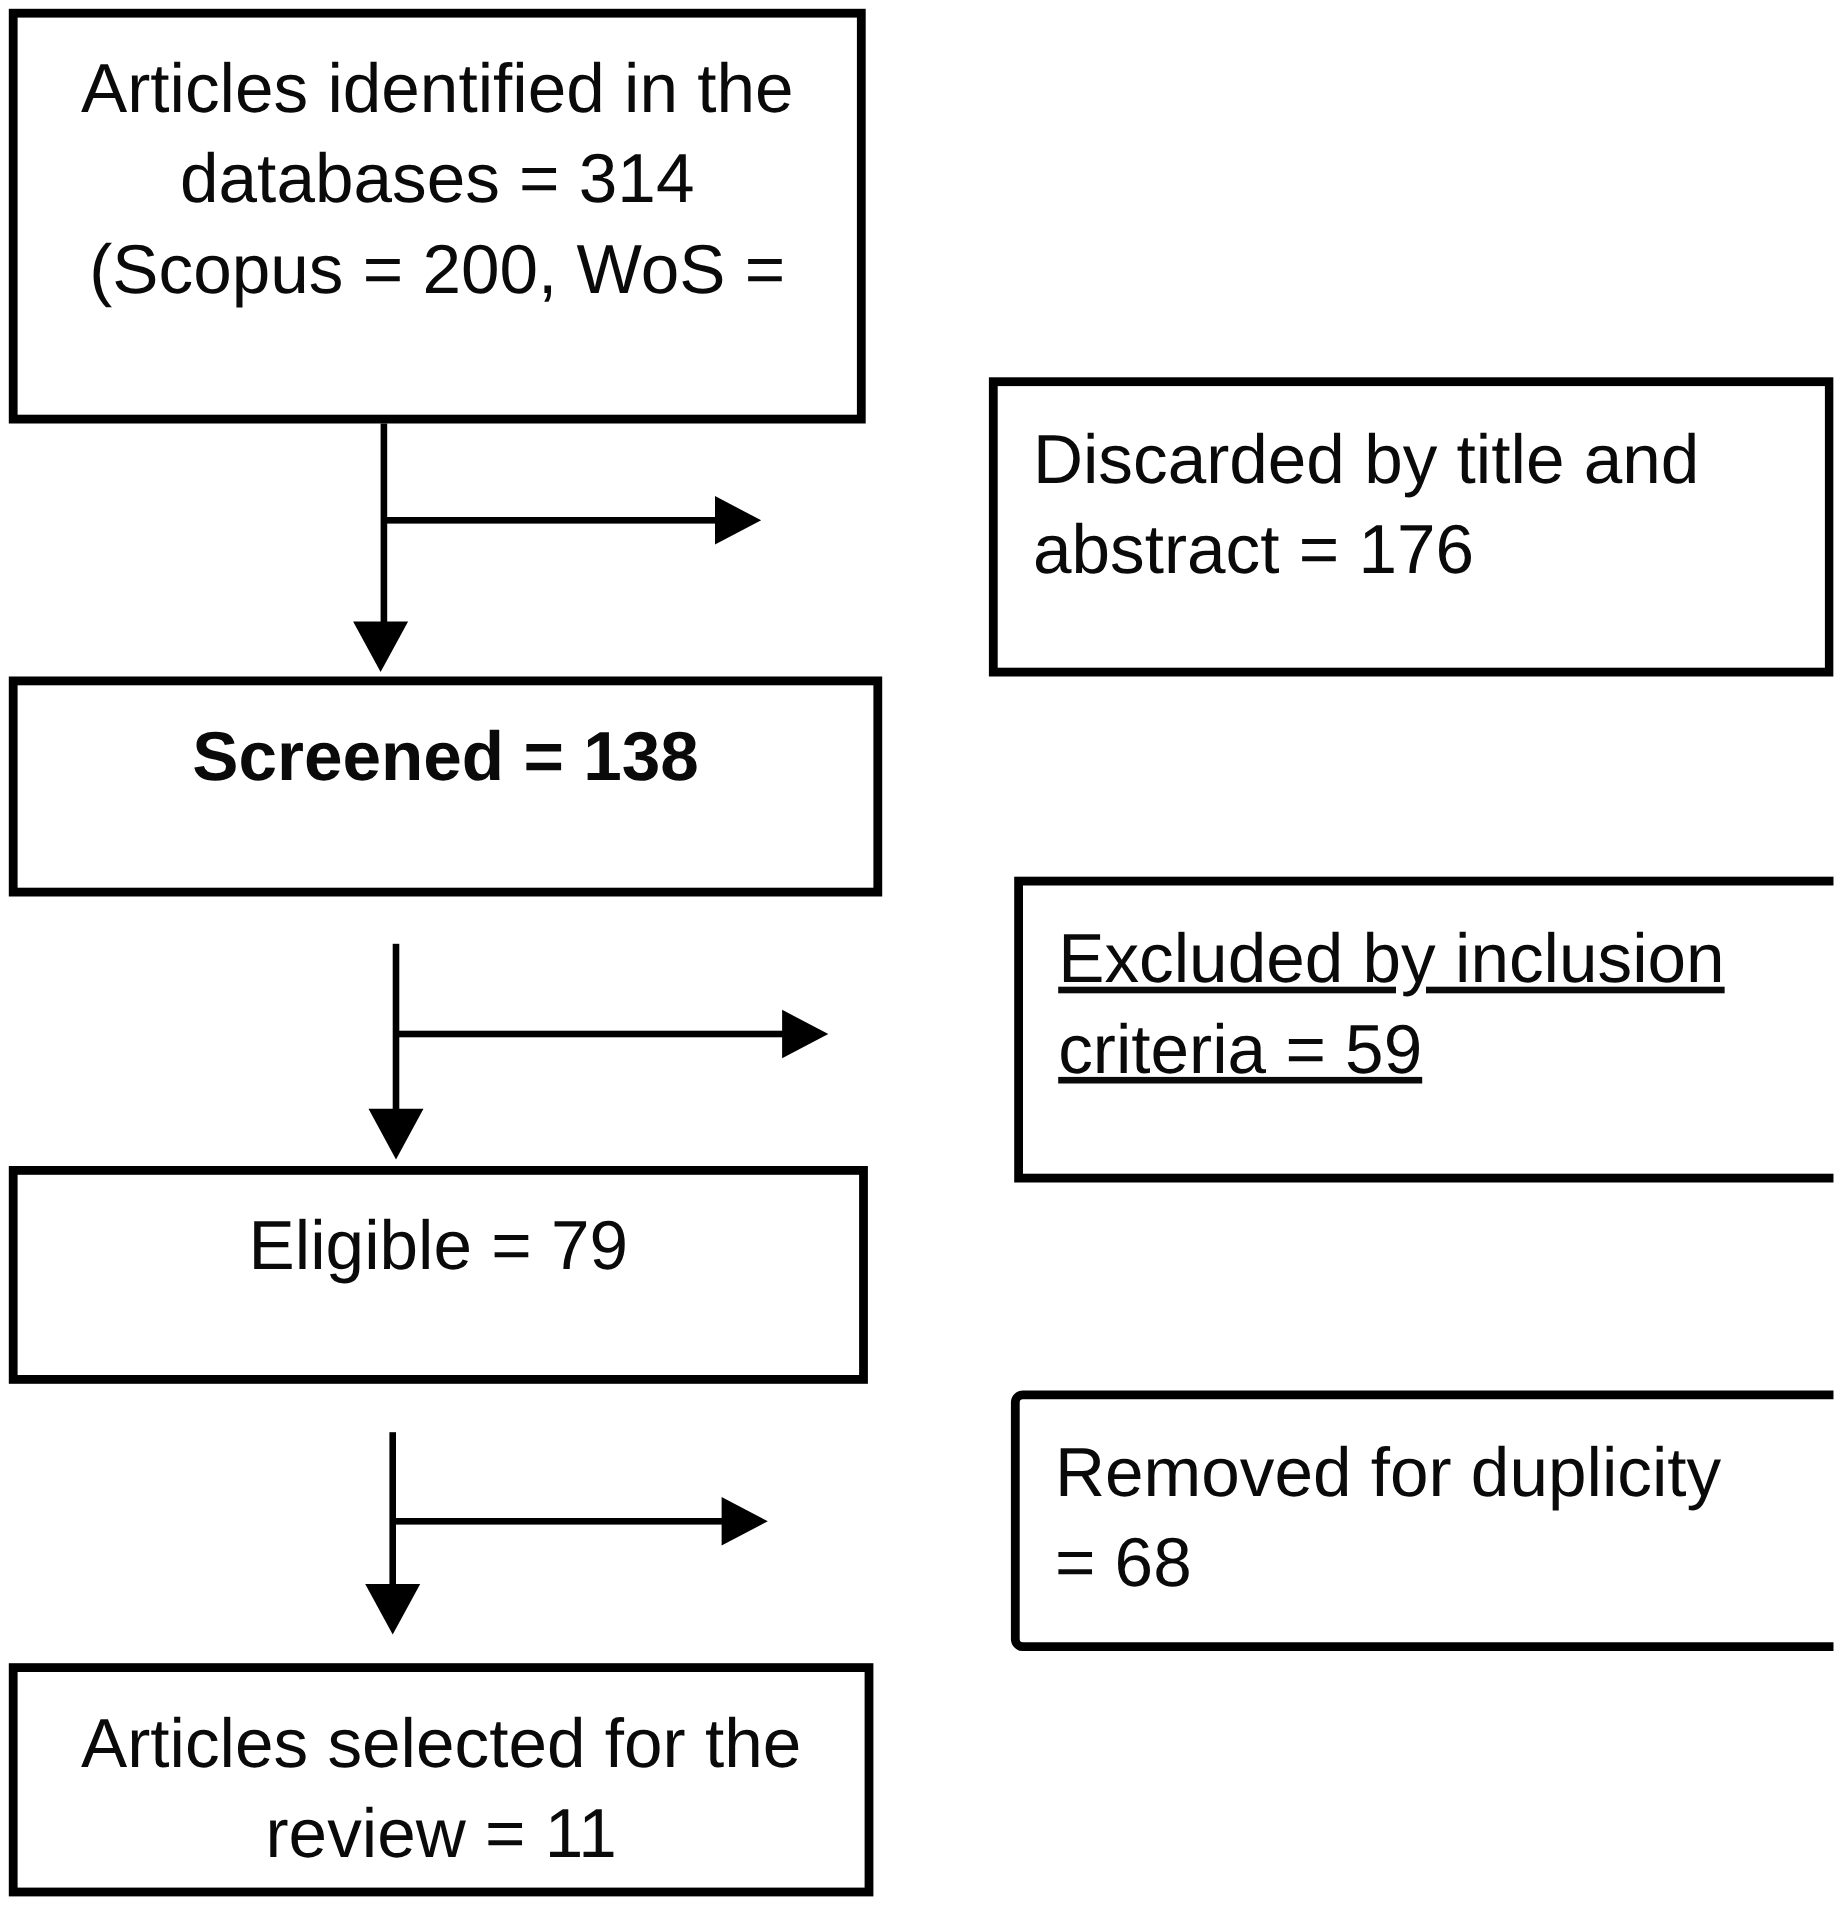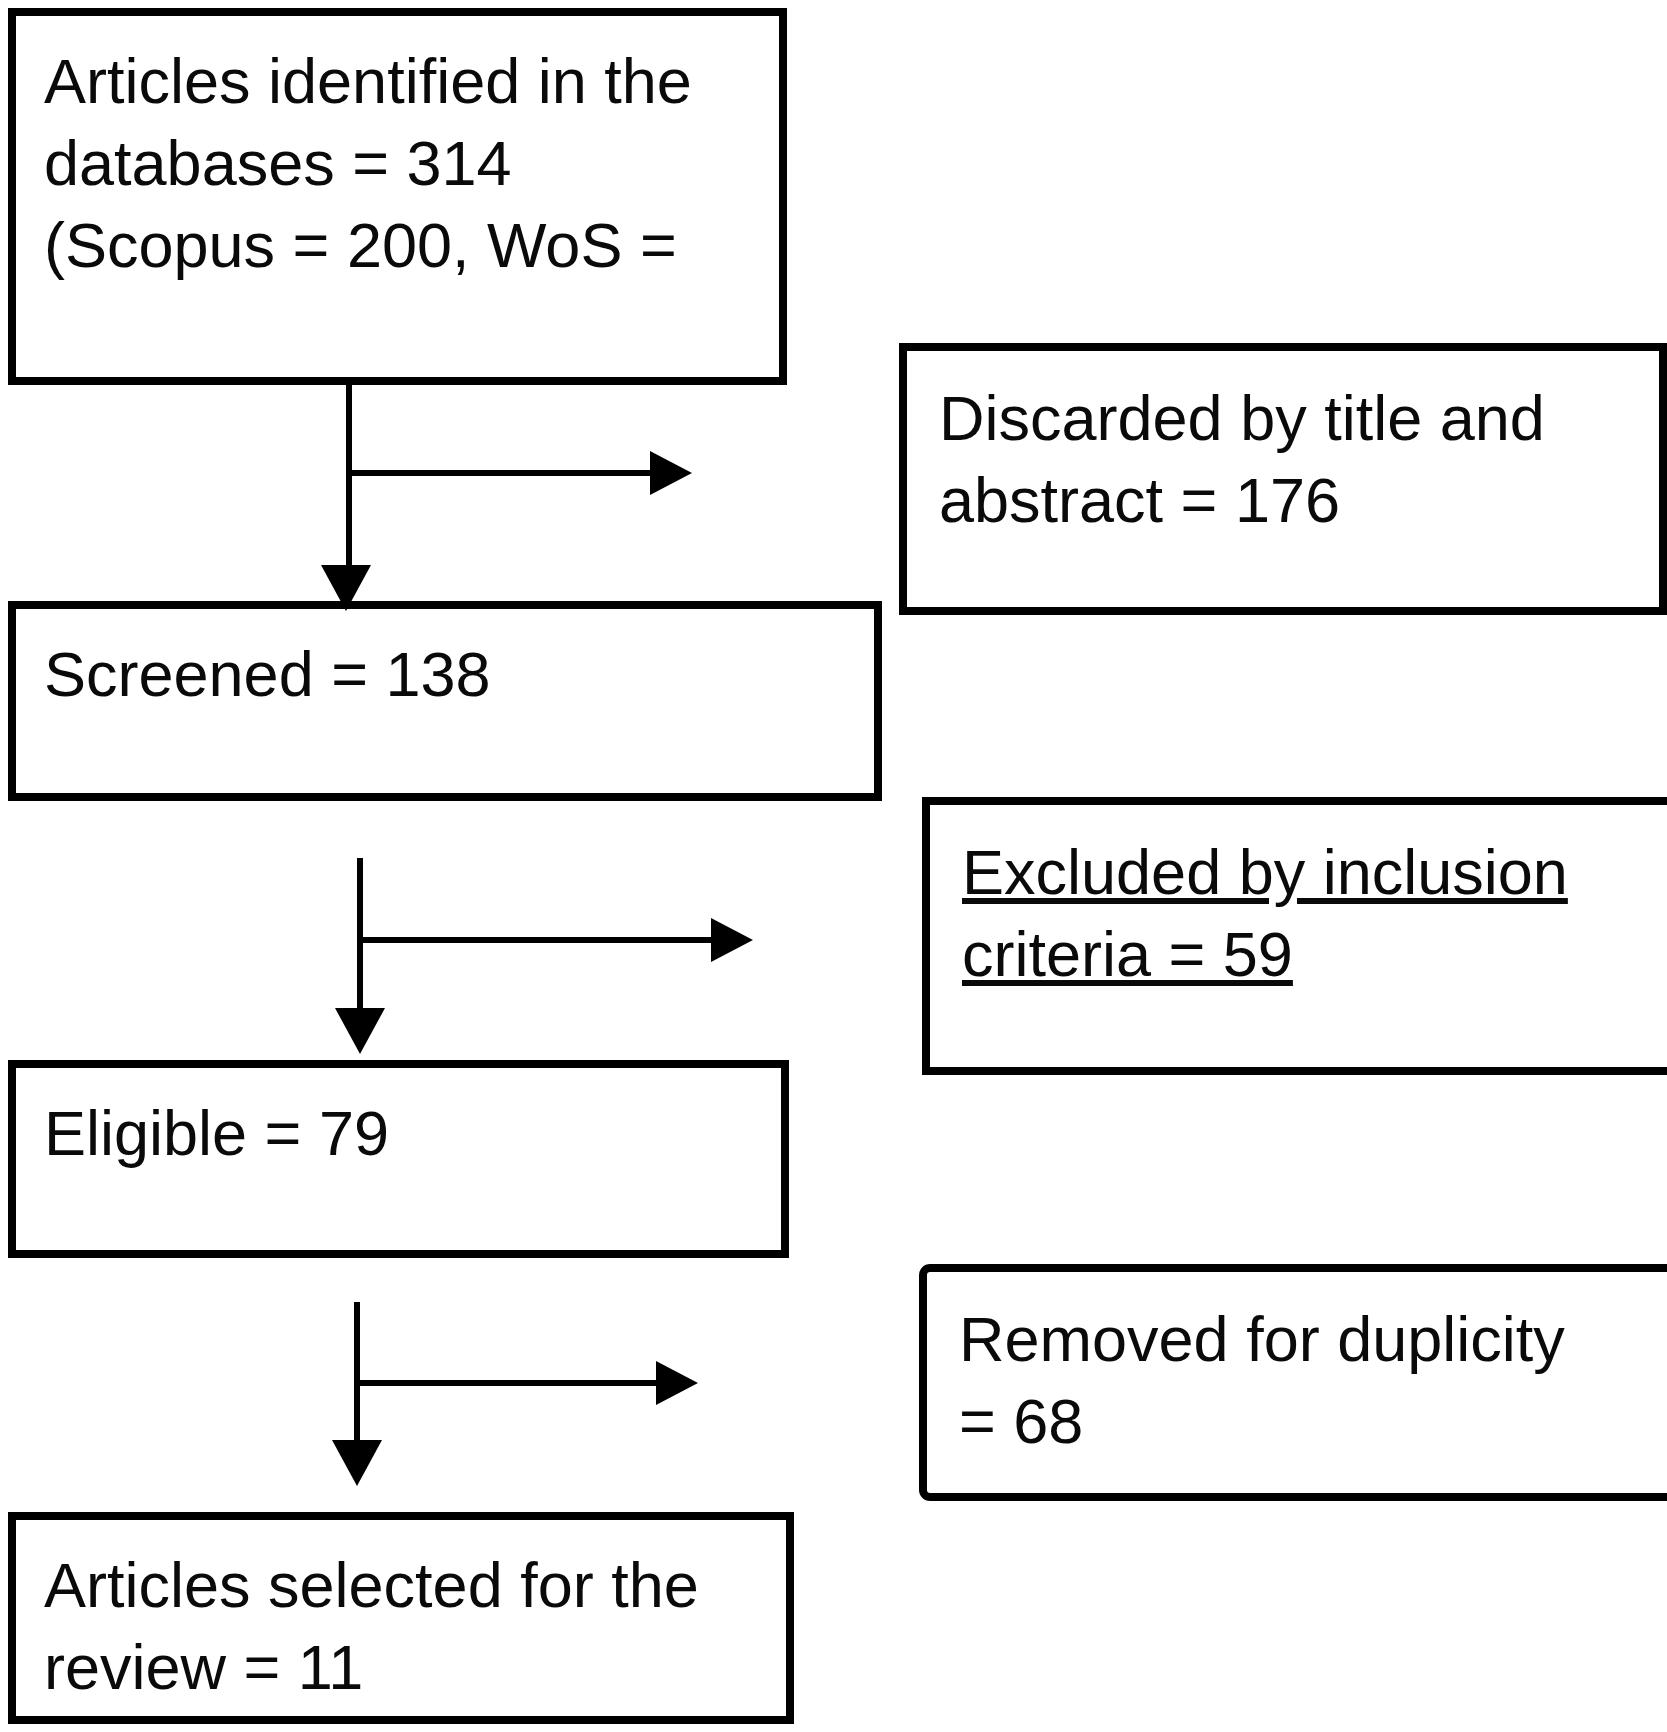--- a/index.html
+++ b/index.html
@@ -19,41 +19,41 @@
   .node{
     position:absolute;
     box-sizing:border-box;
     border:8px solid var(--line);
     background:var(--bg);
     font-size:63px;
     line-height:82px;
     letter-spacing:0px;
   }
   .node .txt{white-space:nowrap;}
-  .pad-left{padding:24px 28px;}
+  .pad-left{padding:24px 28px;text-align:center;}
   .pad-right{padding:26px 32px;margin-left:44px;}
   .bold{font-weight:bold;}
   .vline{position:absolute;width:6px;background:var(--line);}
   .hline{position:absolute;height:6px;background:var(--line);}
   .head-down{
     position:absolute;width:0;height:0;
     border-left:25px solid transparent;
     border-right:25px solid transparent;
     border-top:46px solid var(--line);
   }
   .head-right{
     position:absolute;width:0;height:0;
     border-top:22px solid transparent;
     border-bottom:22px solid transparent;
     border-left:42px solid var(--line);
   }
   
   #box-identified{left:8px;top:8px;width:779px;height:377px;}
   #box-discarded{left:855px;top:343px;width:768px;height:272px;}
-  #box-screened{left:8px;top:601px;width:874px;height:200px;}
+  #box-screened{left:8px;top:615px;width:794px;height:200px;font-weight:bold;}
   #box-excluded{left:878px;top:797px;width:772px;height:278px;text-decoration:underline;}
   #box-eligible{left:8px;top:1060px;width:781px;height:198px;}
   #box-removed{left:875px;top:1264px;width:772px;height:237px;border-radius:11px;}
   #box-selected{left:8px;top:1512px;width:786px;height:212px;}
   
   #v1{left:346px;top:385px;height:182px;}
   #v1h{left:321px;top:565px;}
   #h1{left:349px;top:470px;width:302px;}
   #h1h{left:650px;top:451px;}
   #v2{left:357px;top:858px;height:152px;}

